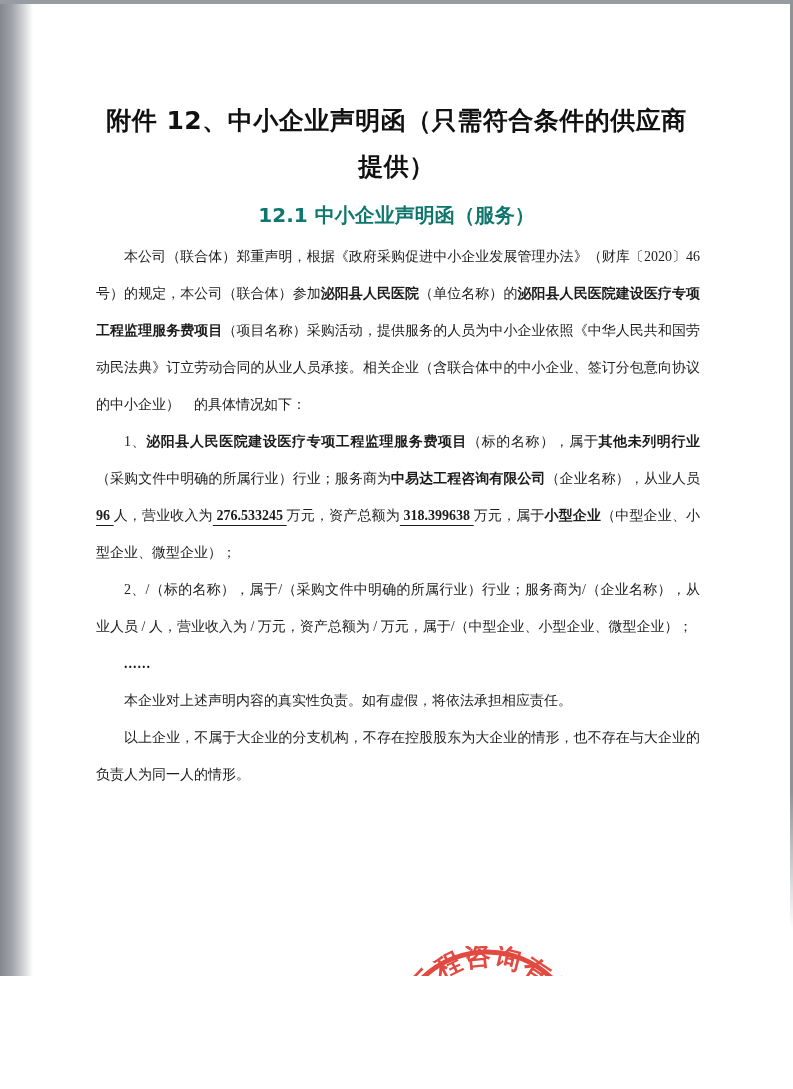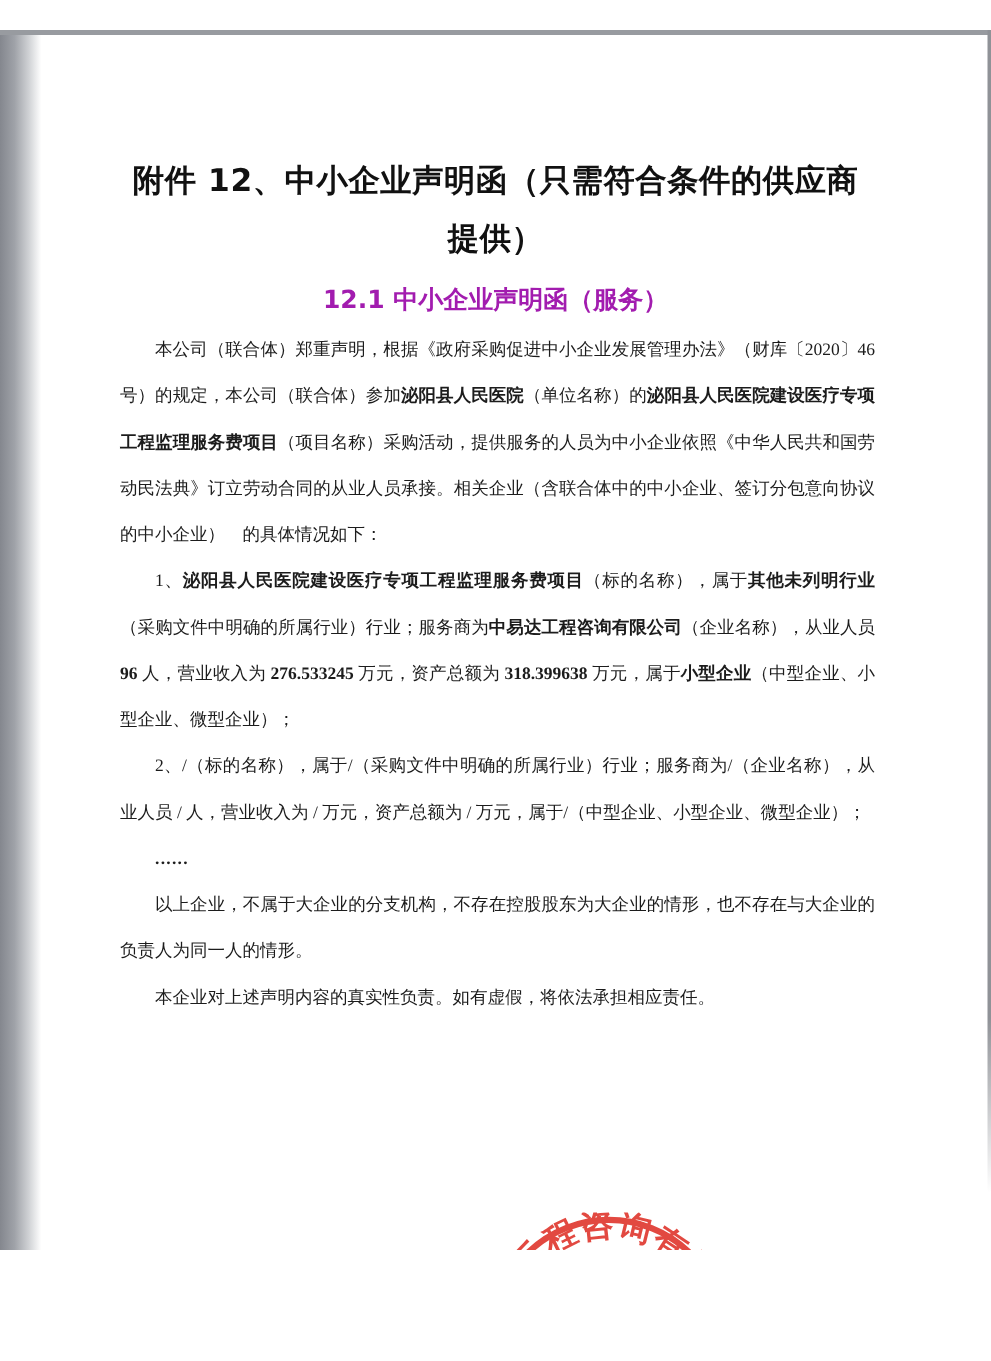--- a/index.html
+++ b/index.html
@@ -1,46 +1,45 @@
 <!DOCTYPE html>
 <html><head>
 <meta charset="utf-8">
 <style>
   html,body{margin:0;padding:0;background:#ffffff;}
   .canvas{
     position:relative;width:793px;height:976px;background:#ffffff;
     font-family:"Liberation Serif","DejaVu Serif",serif;color:#1c1c1c;
     overflow:hidden;
-    margin-top:24px;
   }
   
   .edge-left{position:absolute;left:0;top:0;width:33px;height:100%;
     background:linear-gradient(to right,#84878e,#9fa2a8 35%,#d0d2d5 70%,#ffffff);}
   .edge-top{position:absolute;left:0;top:0;width:100%;height:4px;background:#989ba0;}
   .edge-right{position:absolute;right:0;top:0;width:3px;height:930px;
     background:linear-gradient(to bottom,#8f9297 85%,rgba(143,146,151,0));}
 
   .doc{position:relative;width:100%;height:100%;}
 
   .title{
     margin:98px auto 0;width:588px;text-align:center;
     font-family:"DejaVu Sans","Liberation Sans",sans-serif;
     font-weight:bold;font-size:25px;line-height:46px;letter-spacing:.5px;color:#111;
   }
   .subtitle{
     margin-top:10px;text-align:center;
     font-family:"DejaVu Sans","Liberation Sans",sans-serif;
-    font-weight:bold;font-size:20px;line-height:30px;color:#a21caf;
+    font-weight:bold;font-size:20px;line-height:30px;color:#0f766e;
   }
 
   .bodytext{margin:8px 93px 0 96px;font-size:14px;line-height:37px;text-align:justify;}
   .bodytext p{margin:0;text-indent:2em;}
   .b{font-weight:bold;}
   .u{text-underline-offset:5px;text-decoration-thickness:1.2px;}
-  .bu{font-weight:bold;text-underline-offset:5px;text-decoration-thickness:1.2px;}
+  .bu{font-weight:bold;text-decoration:underline;text-underline-offset:5px;text-decoration-thickness:1.2px;}
   .dots{font-weight:bold;letter-spacing:1px;}
 
   .sign-area{position:absolute;inset:0;pointer-events:none;}
   .sign-line1{position:absolute;top:907px;left:232px;font-size:19px;white-space:nowrap;}
   .sign-line1 .company{margin-left:8px;}
   .sign-line2{position:absolute;top:944px;left:377px;font-size:18px;white-space:nowrap;}
 
   .stamp-round{position:absolute;left:388px;top:848px;width:198px;height:198px;
     mix-blend-mode:multiply;opacity:.88;}
   .stamp-round text{font-family:"DejaVu Serif","Liberation Serif",serif;font-weight:bold;}
@@ -71,22 +70,22 @@
 
     <div class="bodytext">
       <p><span>本公司（联合体）郑重声明，根据《政府采购促进中小企业发展管理办法》（财库〔2020〕46 号）的规定，本公司（联合体）参加</span><span class="b">泌阳县人民医院</span><span>（单位名称）的</span><span class="b">泌阳县人民医院建设医疗专项工程监理服务费项目</span><span>（项目名称）采购活动，提供服务的人员为中小企业依照《中华人民共和国劳动民法典》订立劳动合同的从业人员承接。相关企业（含联合体中的中小企业、签订分包意向协议的中小企业）　的具体情况如下：</span></p>
 
       <p><span>1、</span><span class="b">泌阳县人民医院建设医疗专项工程监理服务费项目</span><span>（</span><span class="u">标的名称</span><span>），属于</span><span class="b">其他未列明行业</span><span>（</span><span class="u">采购文件中明确的所属行业</span><span>）行业；服务商为</span><span class="b">中易达工程咨询有限公司</span><span class="u">（企业名称）</span><span>，从业人员</span><span class="bu"> 96 </span><span>人，营业收入为</span><span class="bu"> 276.533245 </span><span>万元，资产总额为</span><span class="bu"> 318.399638 </span><span>万元，属于</span><span class="b">小型企业</span><span>（中型企业、小型企业、微型企业）；</span></p>
 
       <p><span>2、/（</span><span class="u">标的名称</span><span>），属于/（</span><span class="u">采购文件中明确的所属行业</span><span>）行业；服务商为/</span><span class="u">（企业名称）</span><span>，从业人员</span><span class="u"> / </span><span>人，营业收入为</span><span class="u"> / </span><span>万元，资产总额为</span><span class="u"> / </span><span>万元，属于/（中型企业、小型企业、微型企业）；</span></p>
 
       <p class="dots">......</p>
 
+      <p>本企业对上述声明内容的真实性负责。如有虚假，将依法承担相应责任。</p>
       <p>以上企业，不属于大企业的分支机构，不存在控股股东为大企业的情形，也不存在与大企业的负责人为同一人的情形。</p>
-      <p>本企业对上述声明内容的真实性负责。如有虚假，将依法承担相应责任。</p>
     </div>
 
     <div class="sign-area">
       <div class="sign-line1"><span>企业名称（盖章）：</span><span class="company">中易达工程咨询有限公司</span></div>
       <div class="sign-line2">日期：2025 年 10 月 15 日</div>
 
       <svg class="stamp-round" viewBox="0 0 198 198">
         <defs>
           <path id="arcTop" d="M 27 135 A 80.5 80.5 0 1 1 171 135" fill="none"></path>
           <path id="arcBot" d="M 44 142 A 70 70 0 0 0 154 142" fill="none"></path>

